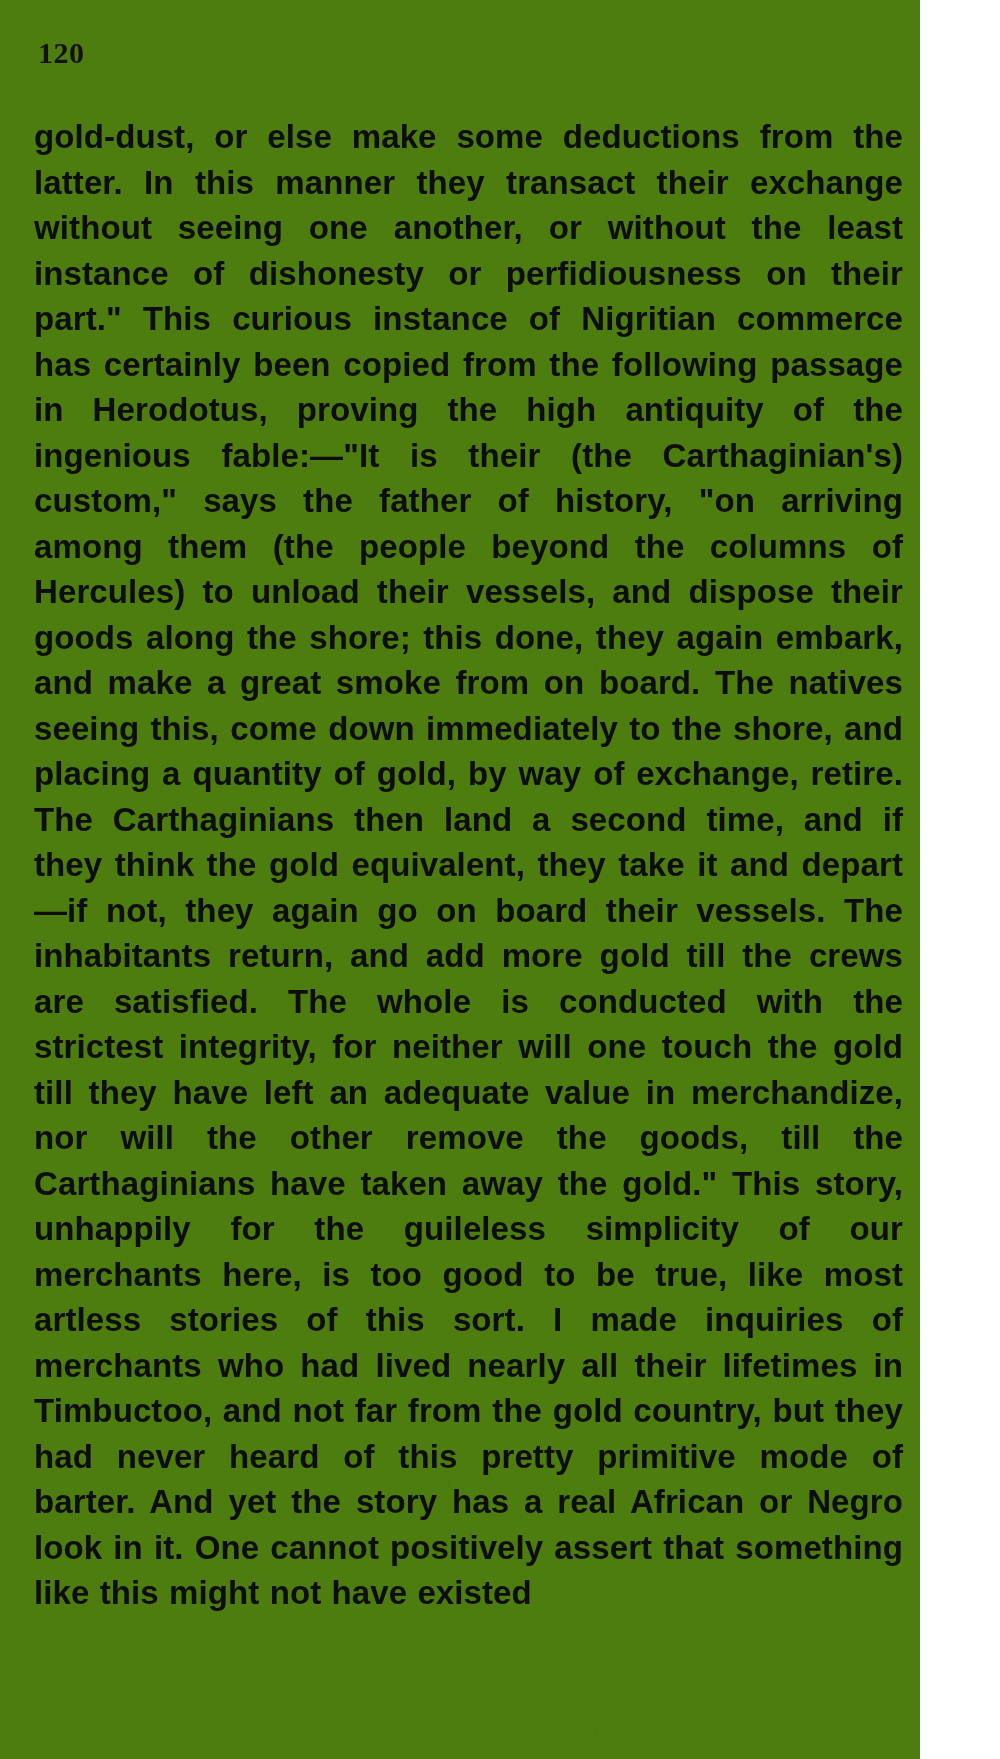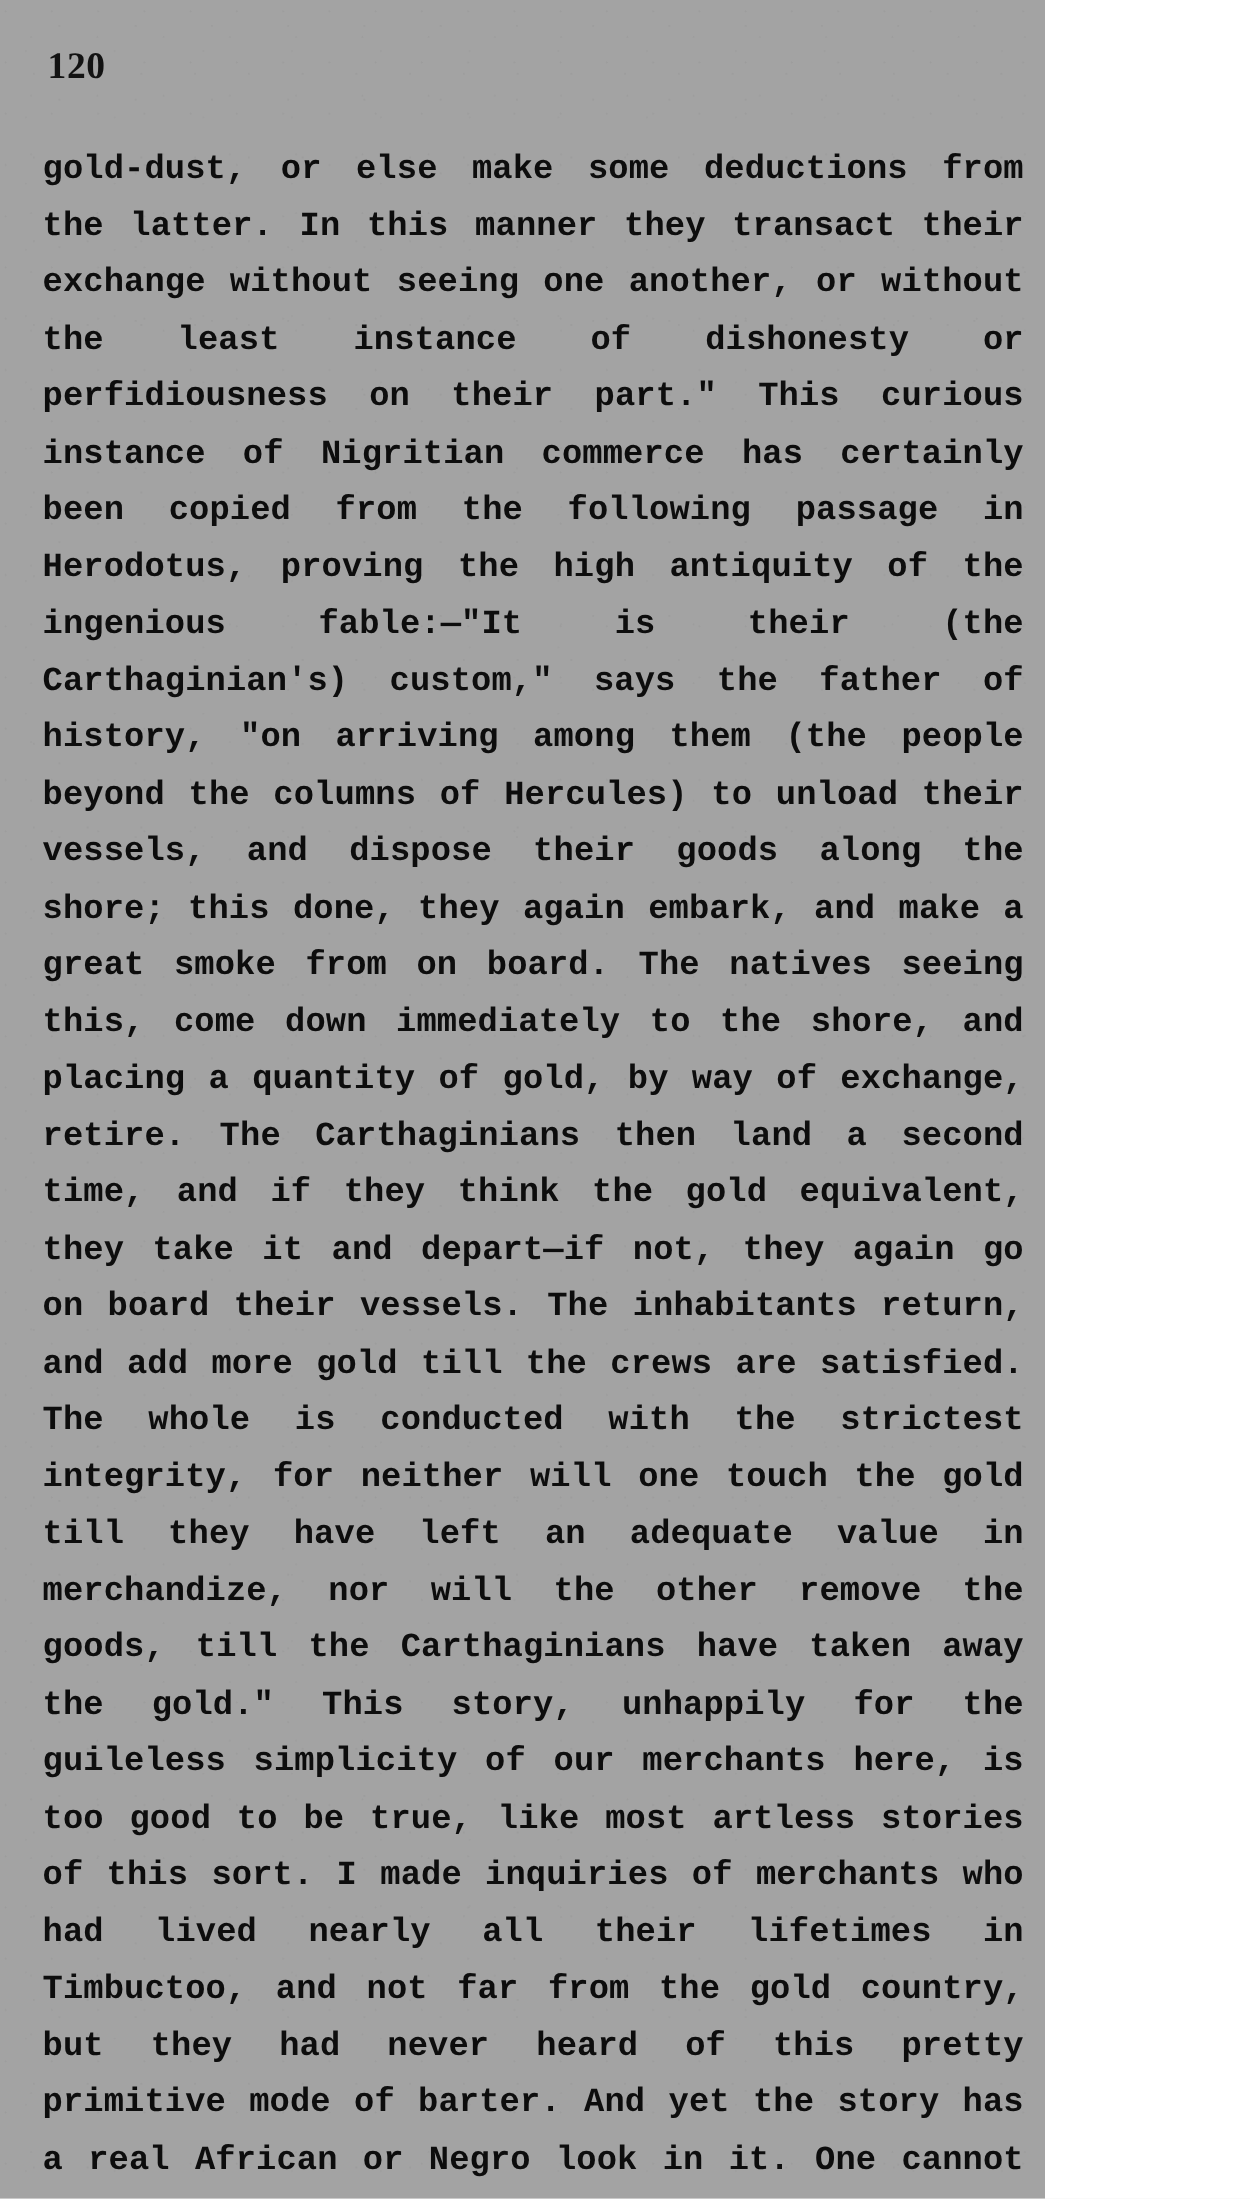--- a/index.html
+++ b/index.html
@@ -9,23 +9,23 @@
   }
   body {
     width: 1000px;
     height: 1759px;
     font-family: "Liberation Serif", serif;
     color: #000000;
     overflow: hidden;
   }
   .page {
     position: relative;
-    width: 836px;
+    width: 920px;
     height: 1759px;
-    background: #a3a3a3;
+    background: #4d7c0f;
     box-sizing: border-box;
     padding: 30px 17px 0 34px;
   }
   .header {
     position: relative;
     height: 62px;
     display: flex;
     align-items: flex-start;
     justify-content: center;
   }
@@ -43,22 +43,22 @@
     font-family: "Liberation Serif", serif;
     font-size: 25px;
     font-weight: 700;
     letter-spacing: 2.2px;
     color: #101010;
     margin-top: 8px;
     text-transform: uppercase;
   }
   .body-text {
     margin-top: 22px;
-    font-family: Liberation Mono, monospace;
-    font-size: 27px;
+    font-family: Liberation Sans, sans-serif;
+    font-size: 33px;
     line-height: 45.5px;
     font-weight: 700;
     text-align: justify;
     text-justify: inter-word;
     letter-spacing: 0.1px;
     color: #0d0d0d;
     word-spacing: 1px;
     -webkit-font-smoothing: none;
   }
   

